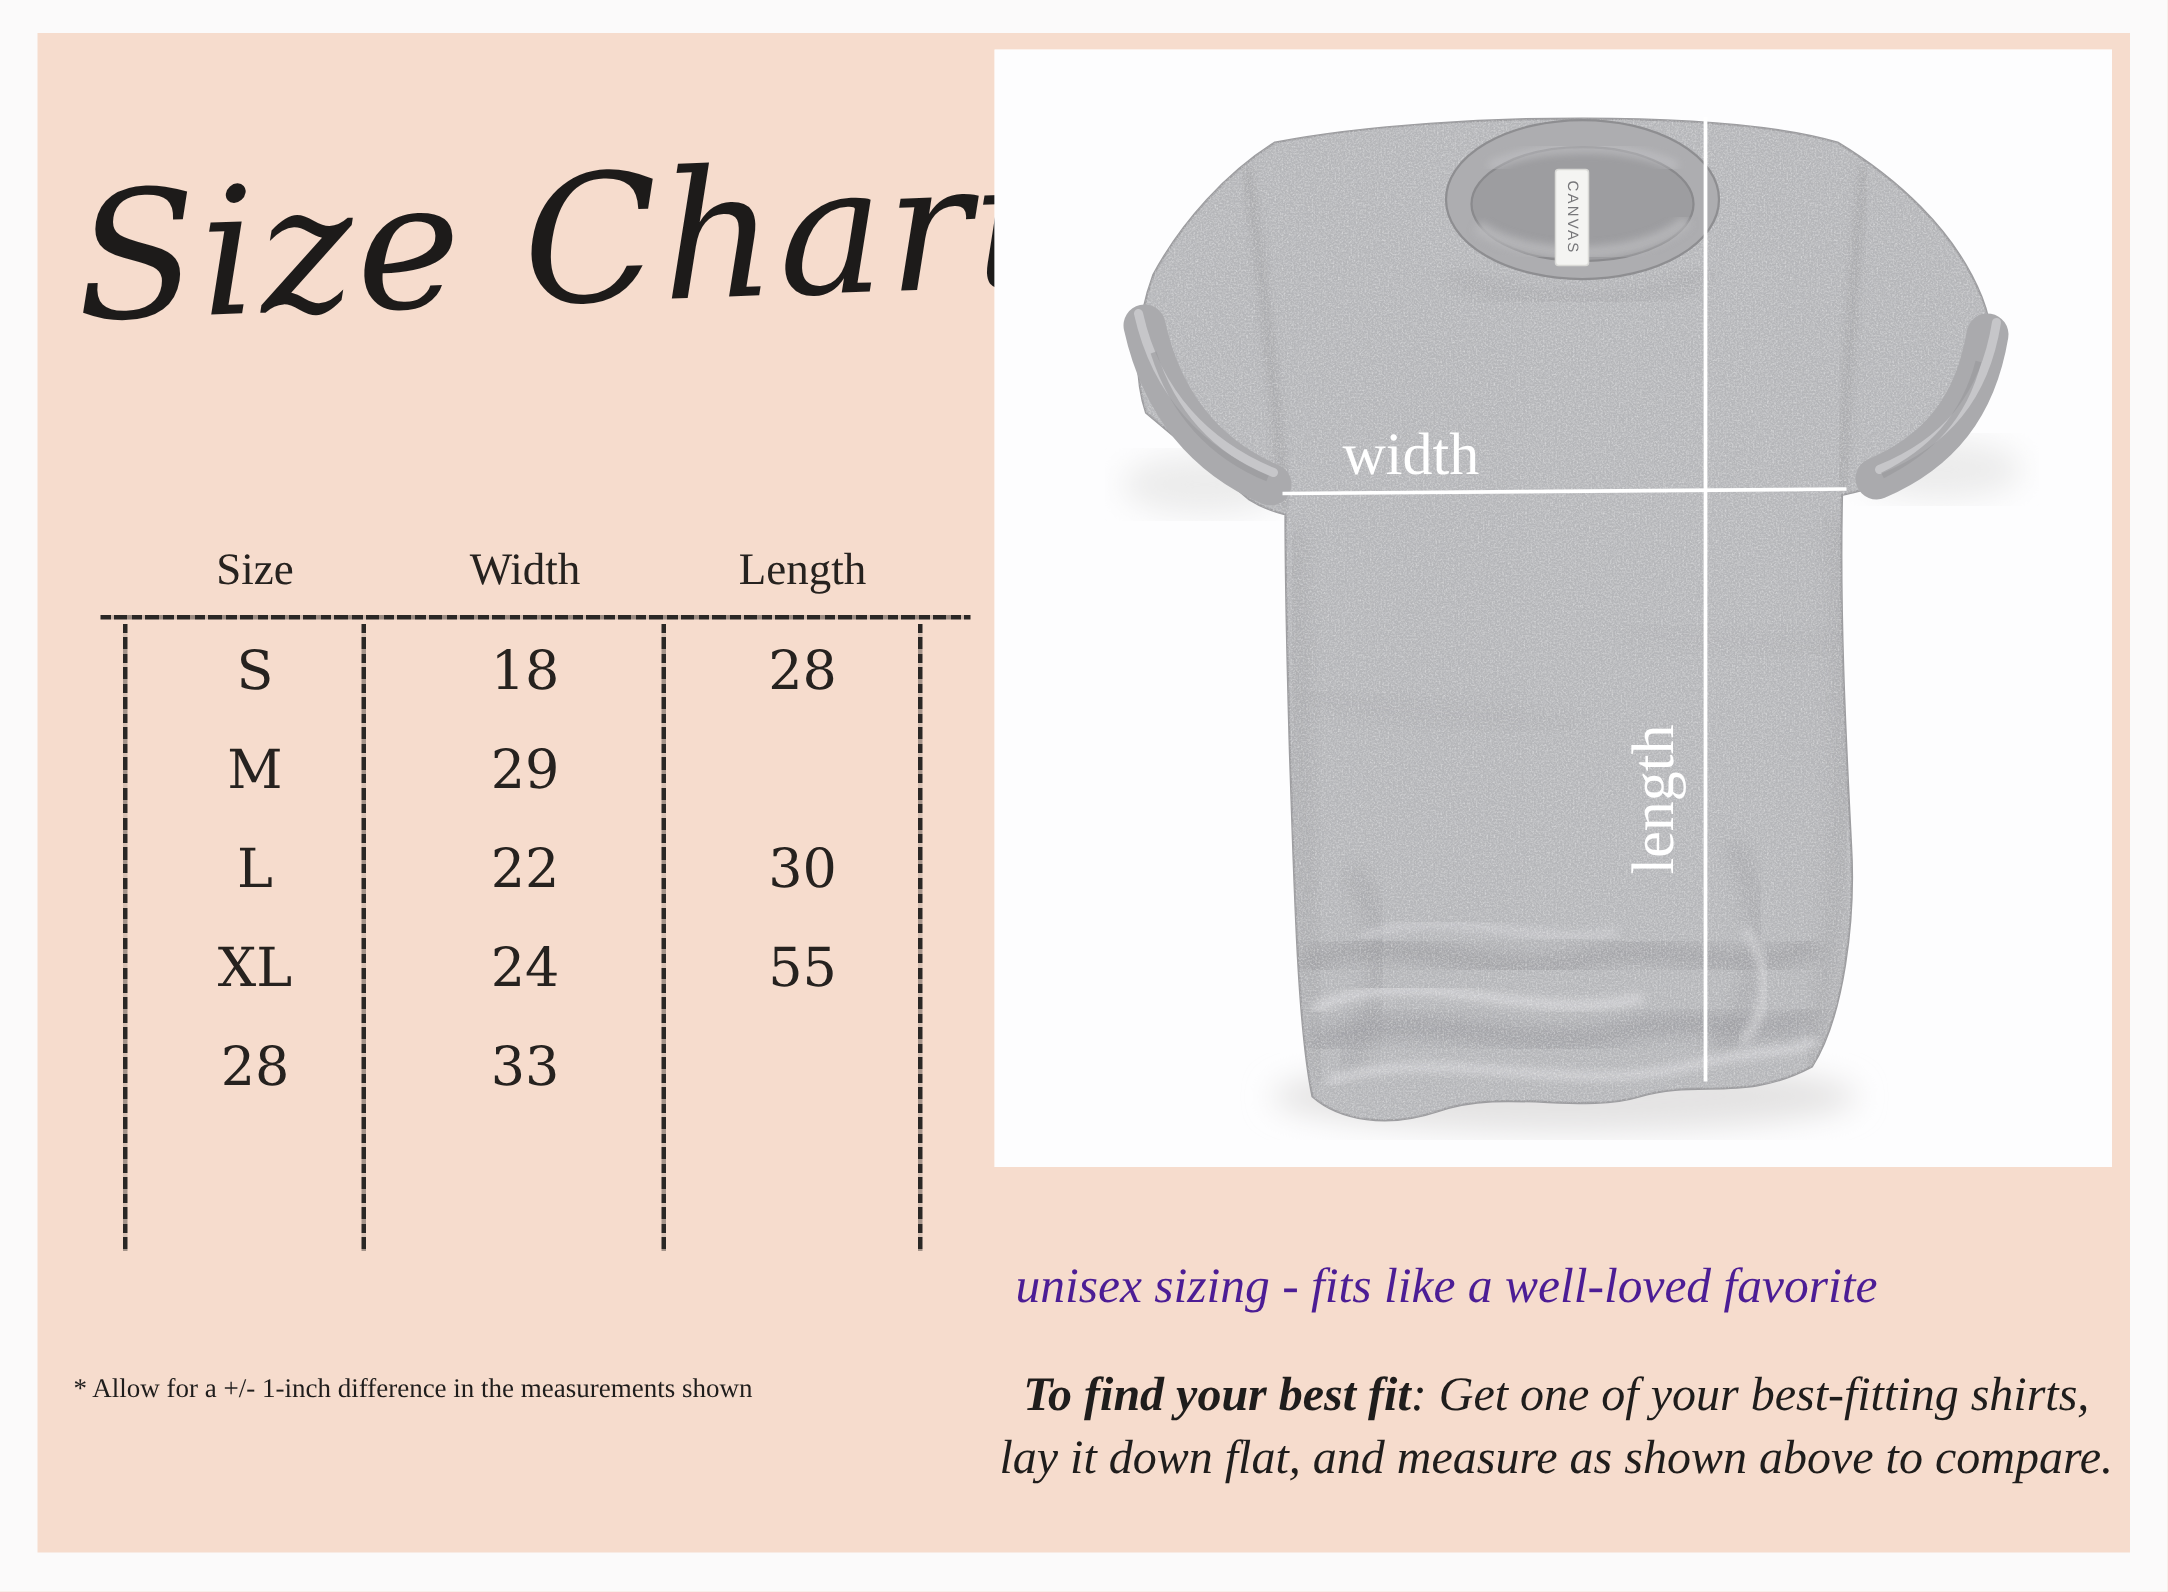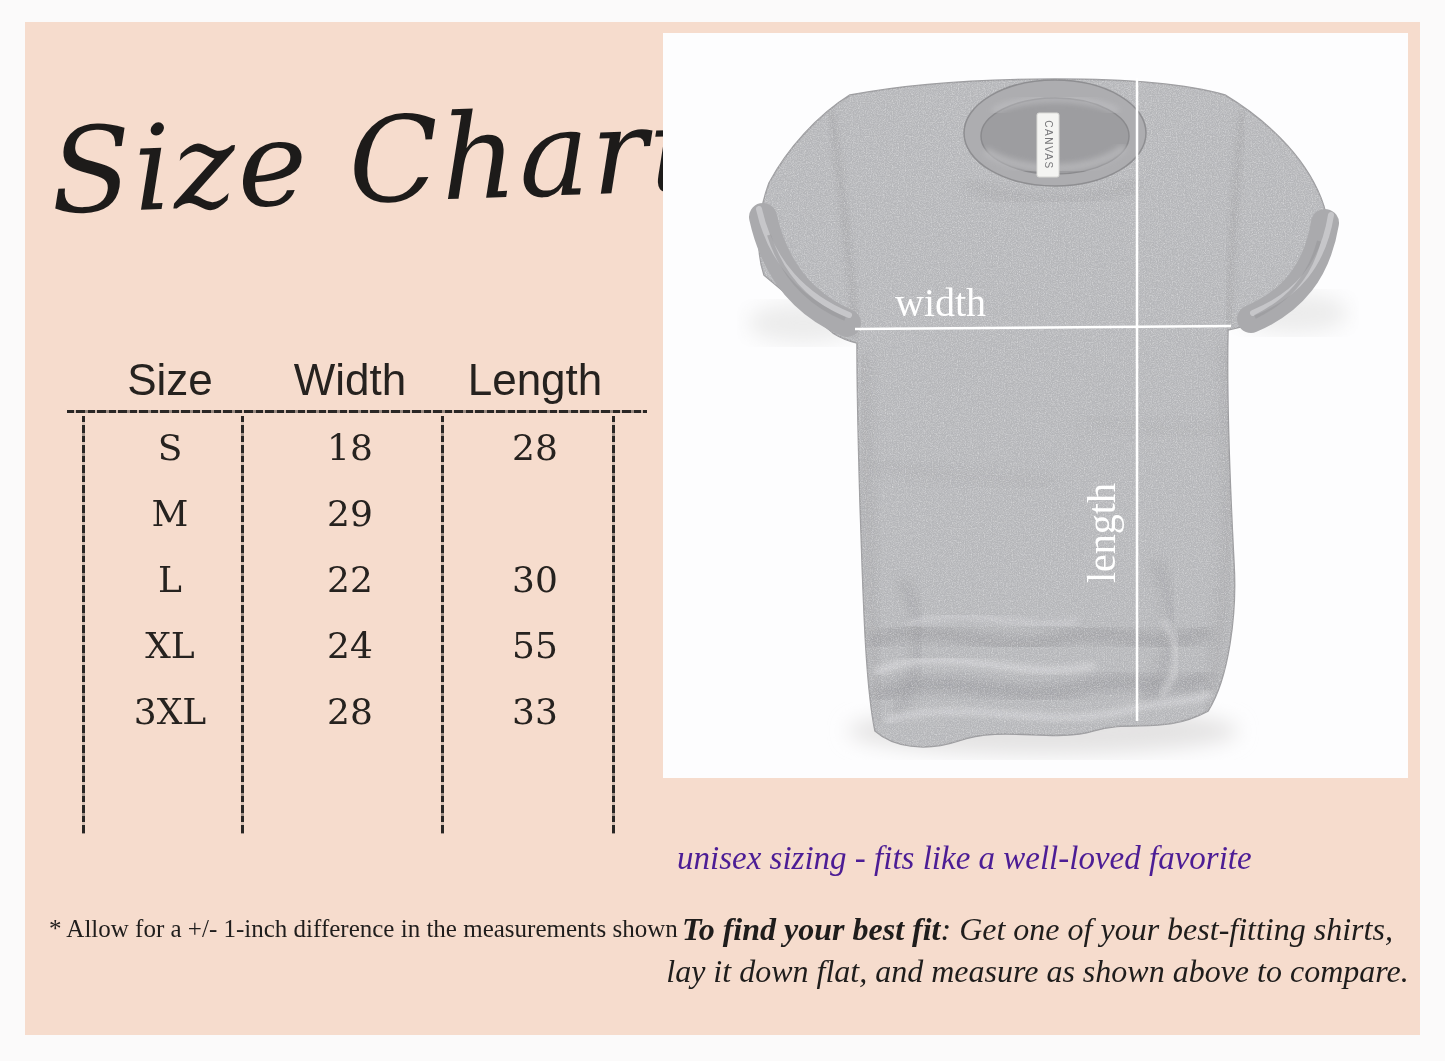--- a/index.html
+++ b/index.html
@@ -11,35 +11,35 @@
   .title{
     position:absolute;left:26px;top:14px;width:620px;height:280px;
     font-family:"DejaVu Serif",serif;font-style:italic;font-weight:400;
     font-size:118px;line-height:250px;color:#1d1b1a;letter-spacing:2px;
     transform:rotate(-2deg);white-space:nowrap;
   }
 
   
   .size-table{position:absolute;left:42px;top:330px;width:580px;height:512px;color:#26221f;}
   .thead{display:grid;grid-template-columns:206px 154px 216px;height:56px;align-items:center;}
-  .thead .hcell{text-align:center;font-family:Liberation Sans, sans-serif;font-size:44px;}
+  .thead .hcell{text-align:center;font-family:Liberation Serif, serif;font-size:30px;}
   .rule-h{position:absolute;left:0;top:58px;width:580px;height:3px;
     background:repeating-linear-gradient(90deg,#2a2725 0 7px,rgba(42,39,37,.2) 7px 9px,#2a2725 9px 18px,rgba(42,39,37,.45) 18px 21px);}
   .tbody{position:absolute;left:0;top:62px;width:580px;height:424px;}
   .vline{position:absolute;top:2px;bottom:4px;width:3px;
     background:repeating-linear-gradient(180deg,#2a2725 0 6px,rgba(42,39,37,.15) 6px 9px,#2a2725 9px 17px,rgba(42,39,37,.4) 17px 20px);}
   .vline.v1{left:15px}.vline.v2{left:174px}.vline.v3{left:374px}.vline.v4{left:545px}
   .trow{display:grid;grid-template-columns:206px 154px 216px;height:66px;align-items:center;}
   .trow:first-of-type{margin-top:26px;}
   .tcell{text-align:center;font-family:"DejaVu Serif",serif;font-size:36px;}
 
   .caption{position:absolute;left:42px;top:849px;width:580px;text-align:center;
     font-family:"DejaVu Serif",serif;font-size:30px;color:#26221f;}
   .footnote{position:absolute;left:24px;top:893px;width:640px;white-space:nowrap;
-    font-family:"Liberation Serif",serif;font-size:25px;color:#1f1d1c;}
+    font-family:"Liberation Serif",serif;font-size:18px;color:#1f1d1c;}
 
   
   .photo{position:absolute;left:638px;top:11px;width:745px;height:745px;background:#fdfdfe;}
   .photo svg{display:block;width:745px;height:745px;}
 
   
   .product-name{position:absolute;left:648px;top:764px;
     font-family:"Liberation Serif",serif;font-size:44px;color:#191817;letter-spacing:1px;white-space:nowrap;}
   .product-tagline{position:absolute;left:652px;top:818px;
     font-family:"Liberation Serif",serif;font-style:italic;font-size:33px;color:#4c1d95;white-space:nowrap;}
@@ -82,21 +82,20 @@
           <div class="tcell">L</div>
           <div class="tcell">22</div>
           <div class="tcell">30</div>
         </div>
         <div class="trow">
           <div class="tcell">XL</div>
           <div class="tcell">24</div>
           <div class="tcell">55</div>
         </div>
         <div class="trow">
-          <div class="tcell">3XL</div>
           <div class="tcell">28</div>
           <div class="tcell">33</div>
         </div>
       </div>
     </div>
 
     <div class="footnote">* Allow for a +/- 1-inch difference in the measurements shown</div>
 
     <div class="photo">
       <svg viewBox="0 0 745 745">

